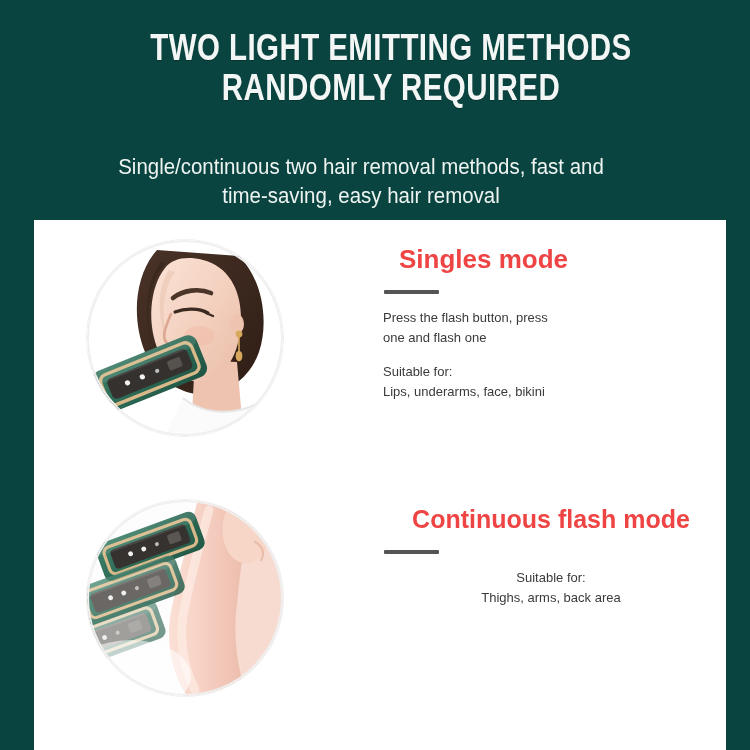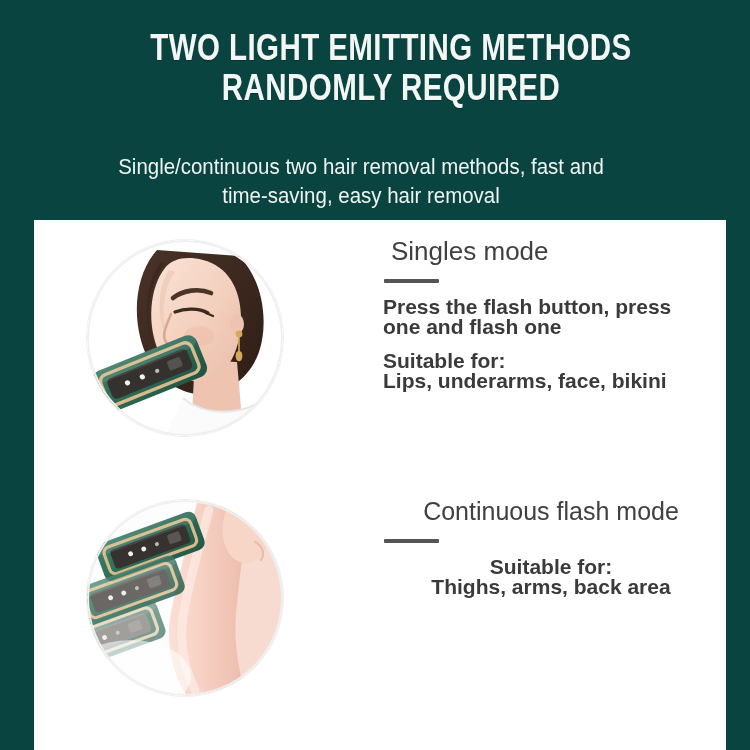--- a/index.html
+++ b/index.html
@@ -39,30 +39,30 @@
 
   .photo{
     position:absolute;left:53px;top:12px;width:196px;height:196px;
     border-radius:50%;overflow:hidden;background:#fdfdfd;
     box-shadow:0 0 0 1px #f0f0f0;
   }
   .photo svg{display:block;width:196px;height:196px;}
 
   .textcol{position:absolute;left:349px;top:0;width:336px;}
   .mode-title{
-    color:#404040;font-size:26px;font-weight:400;line-height:30px;
-    margin:8px;padding:0;white-space:nowrap;
+    color:#ef4444;font-size:26px;font-weight:700;line-height:30px;
+    margin:16px;padding:0;white-space:nowrap;
   }
   #row-2 .mode-title{font-size:25px;}
   .divider{
     width:55px;height:4px;background:#555;border-radius:1px;
     margin:13px 0 14px 1px;
   }
   .para{
-    color:#3a3a3a;font-size:21px;line-height:20px;font-weight:700;
+    color:#3a3a3a;font-size:13px;line-height:20px;font-weight:400;
     margin:0 0 14px 0;white-space:pre-line;
   }
   .para:last-child{margin-bottom:0;}
 </style>
 </head>
 <body>
 
 <div id="page">
 
   <div id="header">

